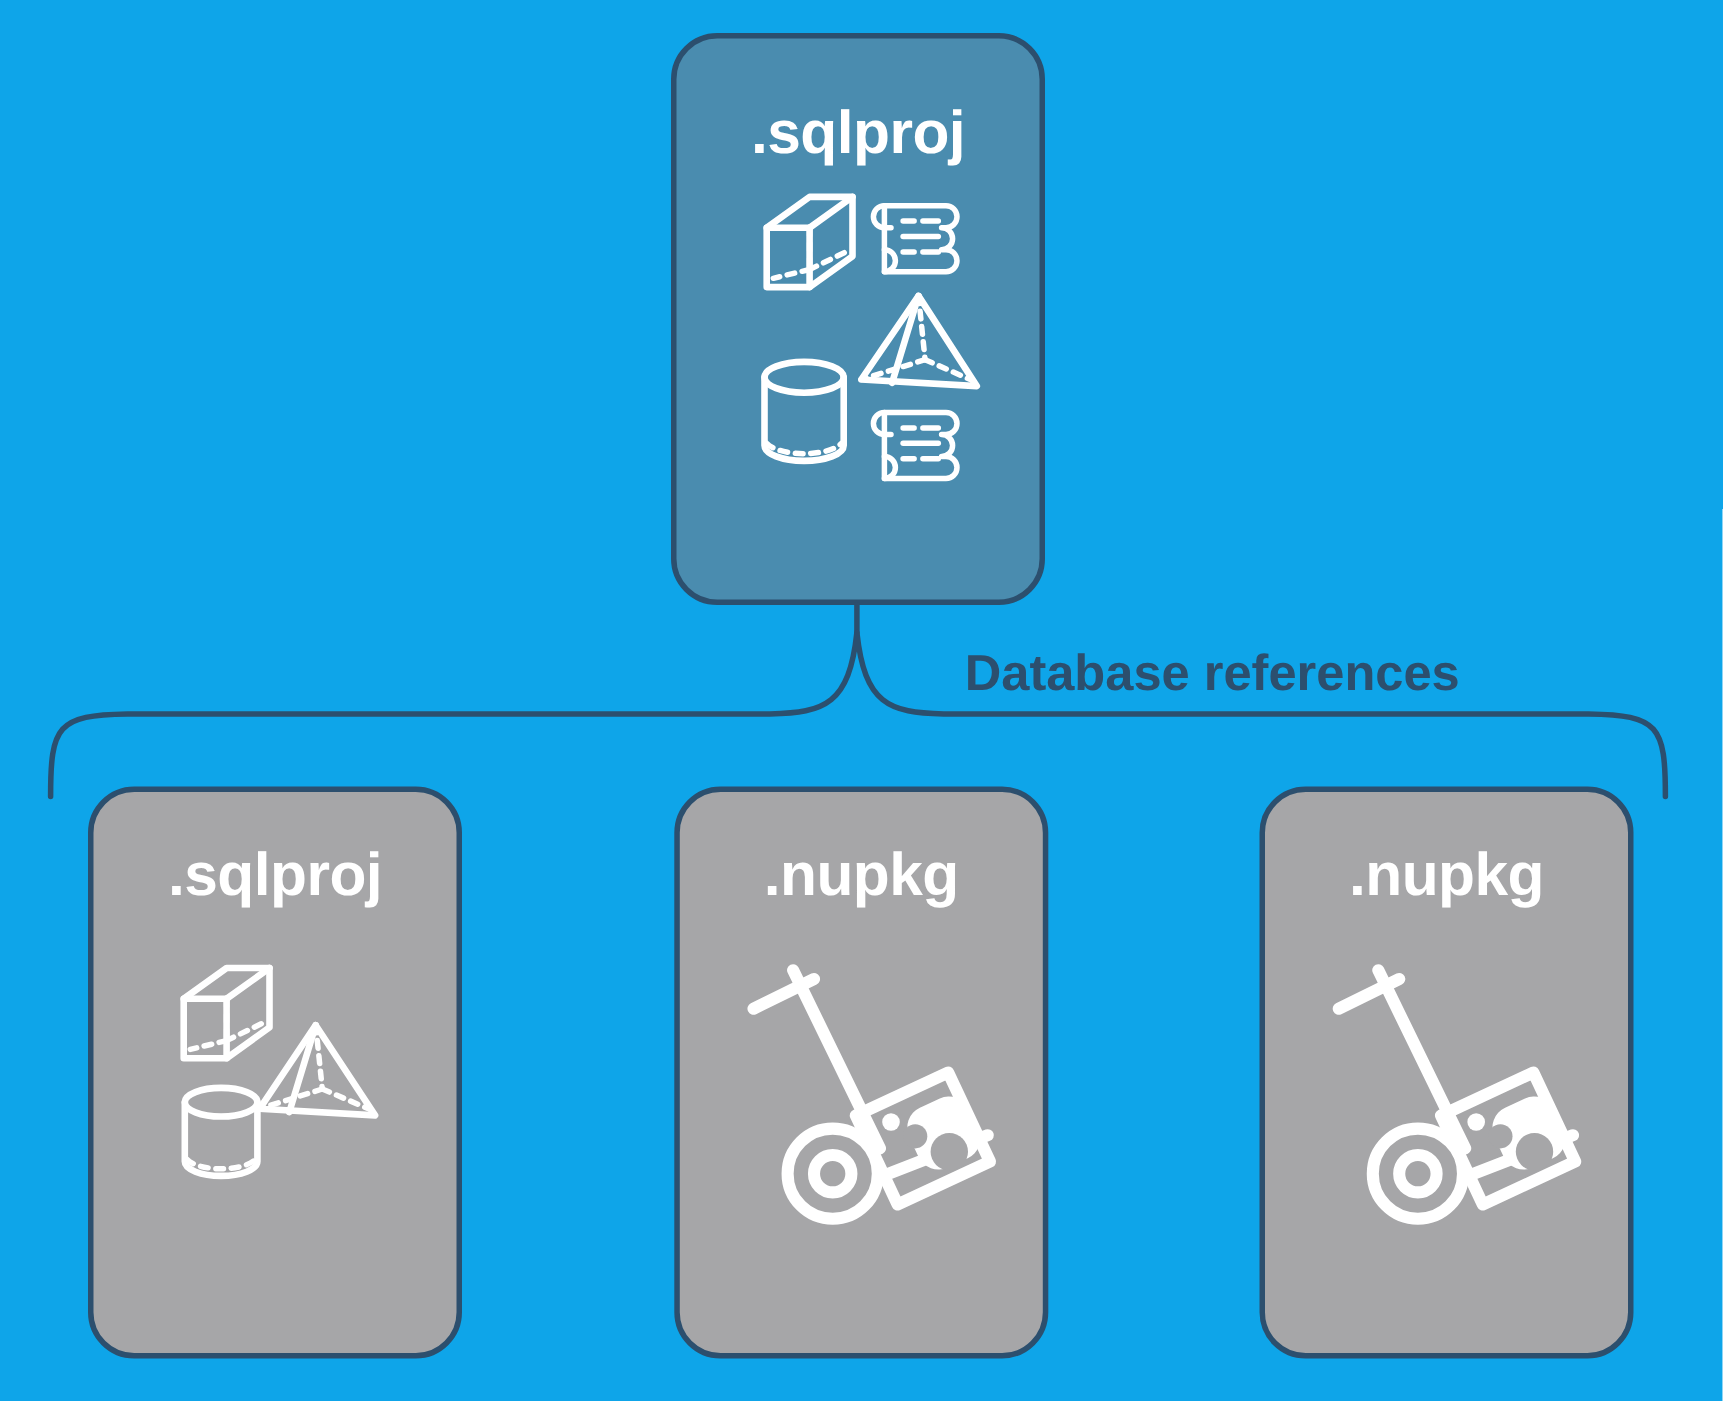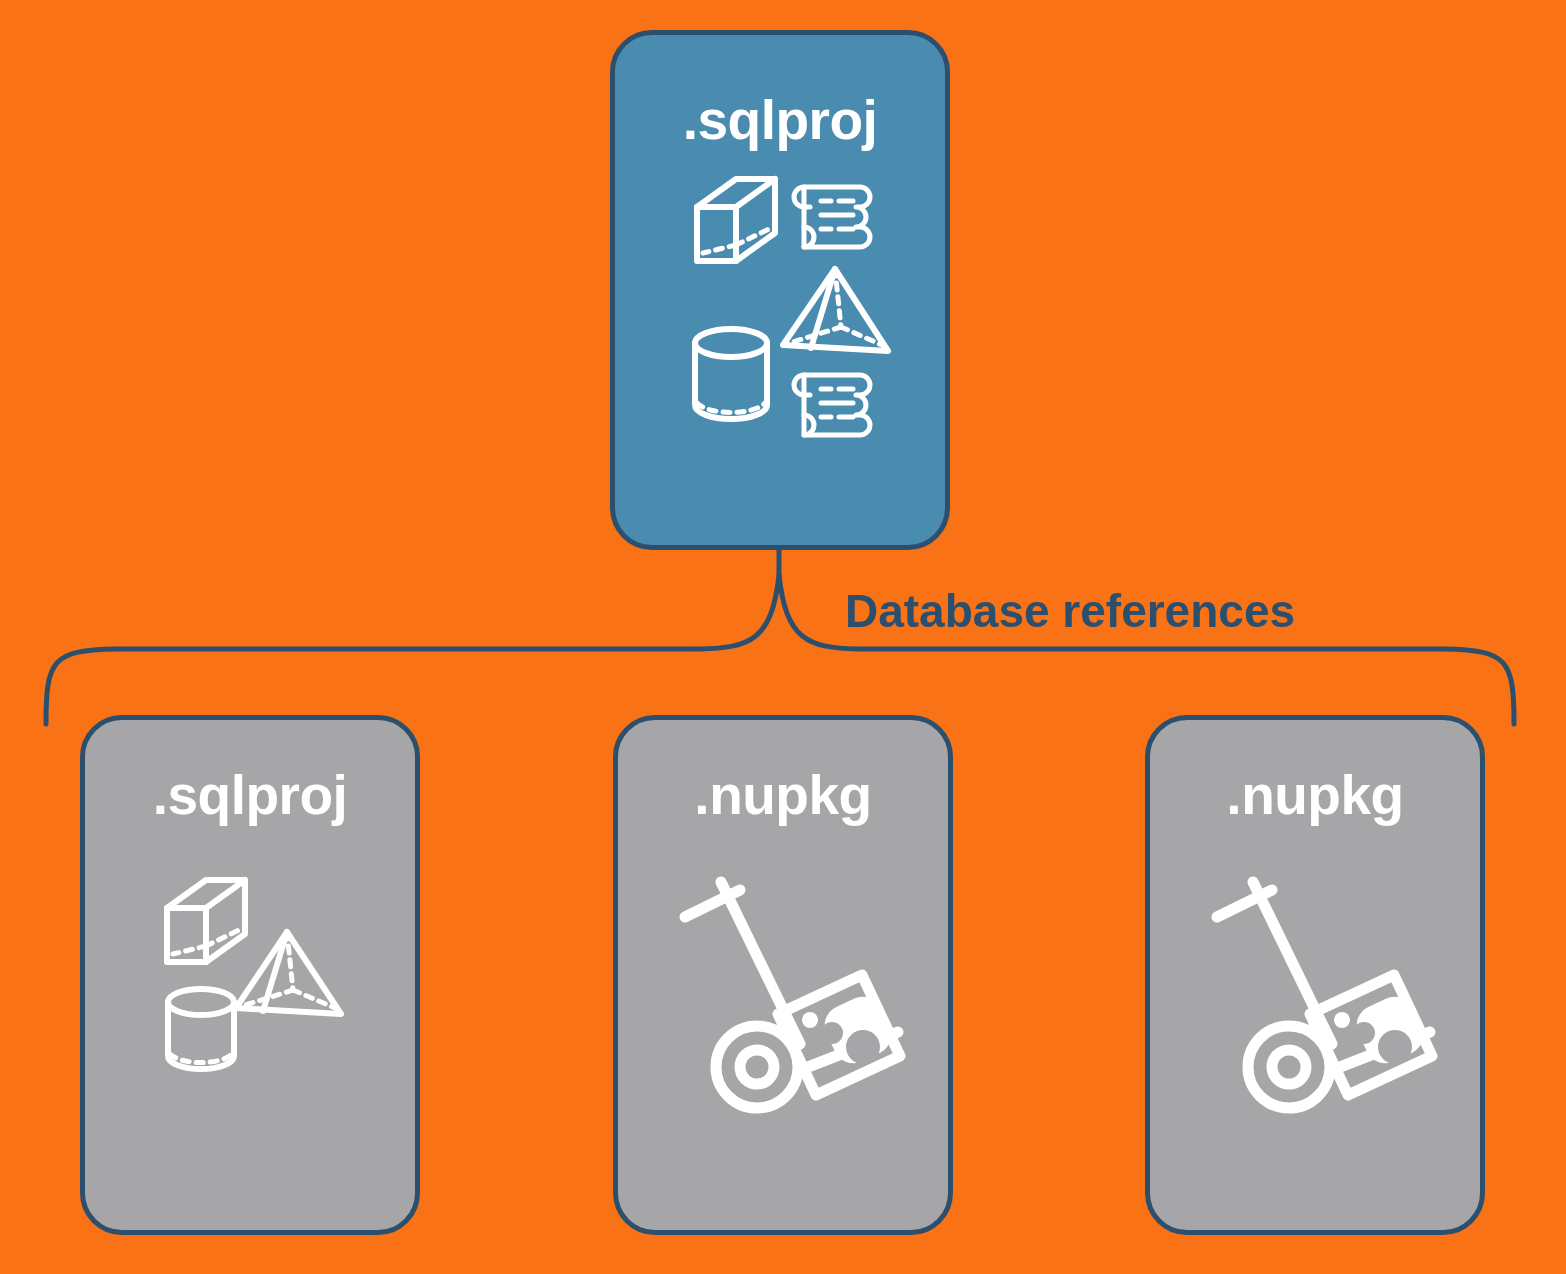--- a/index.html
+++ b/index.html
@@ -7,21 +7,21 @@
     padding: 0;
     background: #ffffff;
   }
   body {
     font-family: "Liberation Sans", sans-serif;
   }
   #canvas {
     position: relative;
     width: 1566px;
     height: 1274px;
-    background: #f97316;
+    background: #0ea5e9;
     overflow: hidden;
   }
   .card {
     position: absolute;
     border: 5px solid #2C4F6E;
     border-radius: 42px;
     box-sizing: border-box;
   }
   .card.blue  { background: #4A8CAF; }
   .card.gray  { background: #A6A6A8; }
@@ -136,21 +136,21 @@
 
     <path d="M46,724
              C46,660 52,650 116,649
              L700,649
              C750,648 772,640 779,575
              C786,640 808,648 858,649
              L1444,649
              C1508,650 1514,660 1514,724" fill="none" stroke="#2C4F6E" stroke-width="5" stroke-linecap="round" stroke-linejoin="round"></path>
   </svg>
 
-  <div class="brace-label" style="left:845px; top:588px; font-size:46px;">Database references</div>
+  <div class="brace-label" style="left:877px; top:588px; font-size:46px;">Database references</div>
 
   <div class="card gray" style="left:80px; top:715px; width:340px; height:520px;">
 
     <div class="card-title" style="top:48px; font-size:55px;">.sqlproj</div>
 
     <div class="icon-wrap" style="left:68px; top:150px; width:210px; height:210px;">
       <svg class="icon-svg" width="210" height="210" viewBox="0 0 210 210" fill="none" stroke="#FFFFFF" stroke-width="6" stroke-linecap="round" stroke-linejoin="round">
 
         <g>
           <polyline points="14,92 14,38 53,10 92,10 92,64 53,92 14,92"></polyline>

